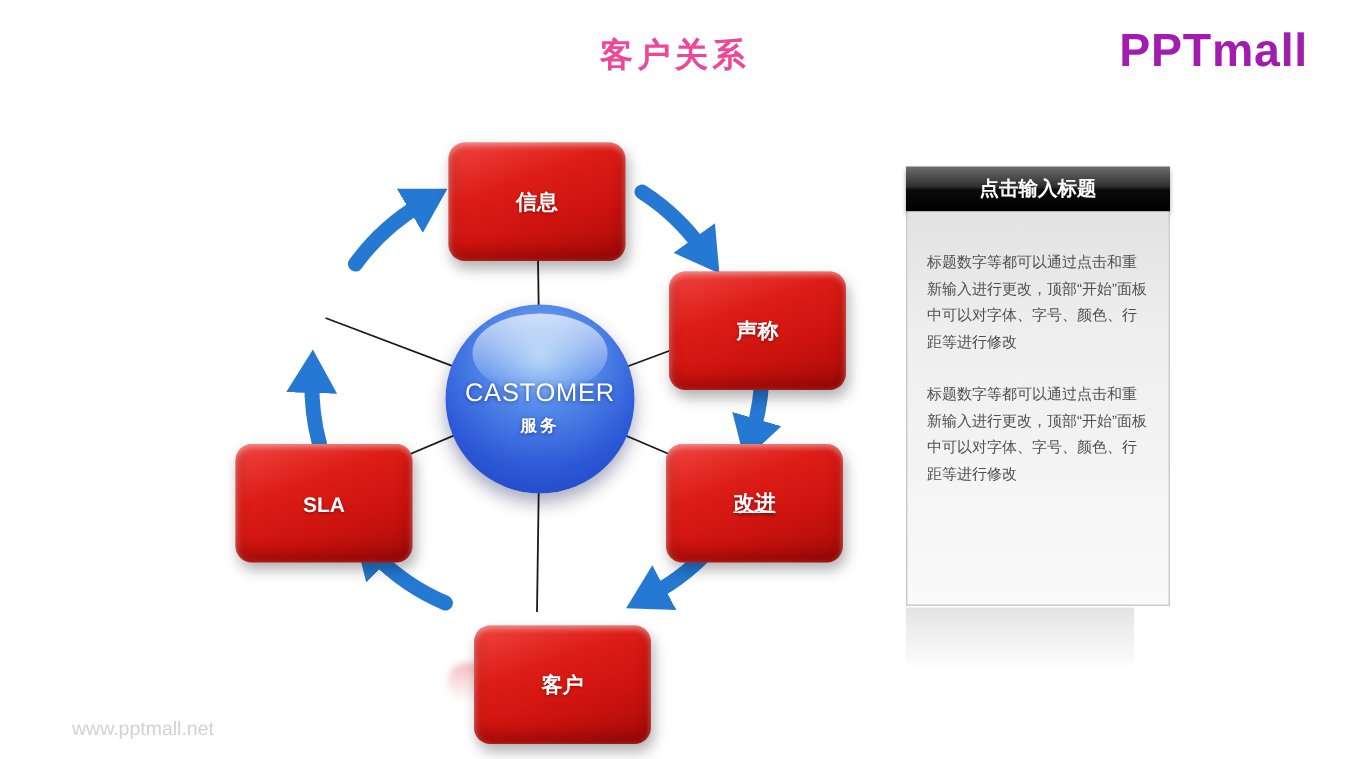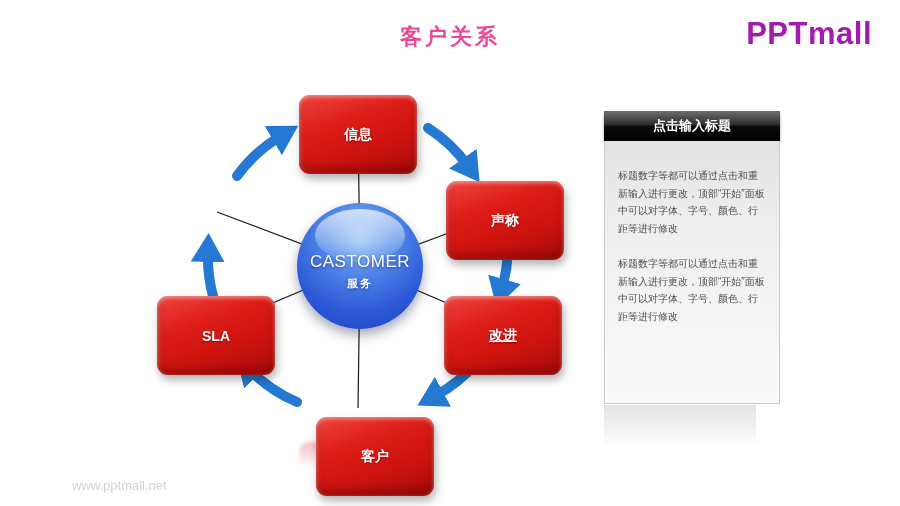--- a/index.html
+++ b/index.html
@@ -15,21 +15,21 @@
     position:absolute; top:22px; left:0; width:100%;
     text-align:center; font-size:22px; font-weight:bold; color:#ec4899;
     letter-spacing:3px;
   }
   .logo {
     position:absolute; top:16px; right:28px;
     font-size:31px; font-weight:bold; color:#a21caf; letter-spacing:0.5px;
   }
   .watermark {
     position:absolute; left:48px; top:478px;
-    font-size:13px; color:#d2d2d2;margin-left:24px;
+    font-size:13px; color:#d2d2d2;
   }
 
   
   svg.connectors { position:absolute; left:0; top:0; z-index:1; }
 
   
   .node {
     position:absolute; width:118px; height:79px; border-radius:11px;
     display:flex; align-items:center; justify-content:center;
     color:#ffffff; font-weight:bold; font-size:14px; z-index:3;

